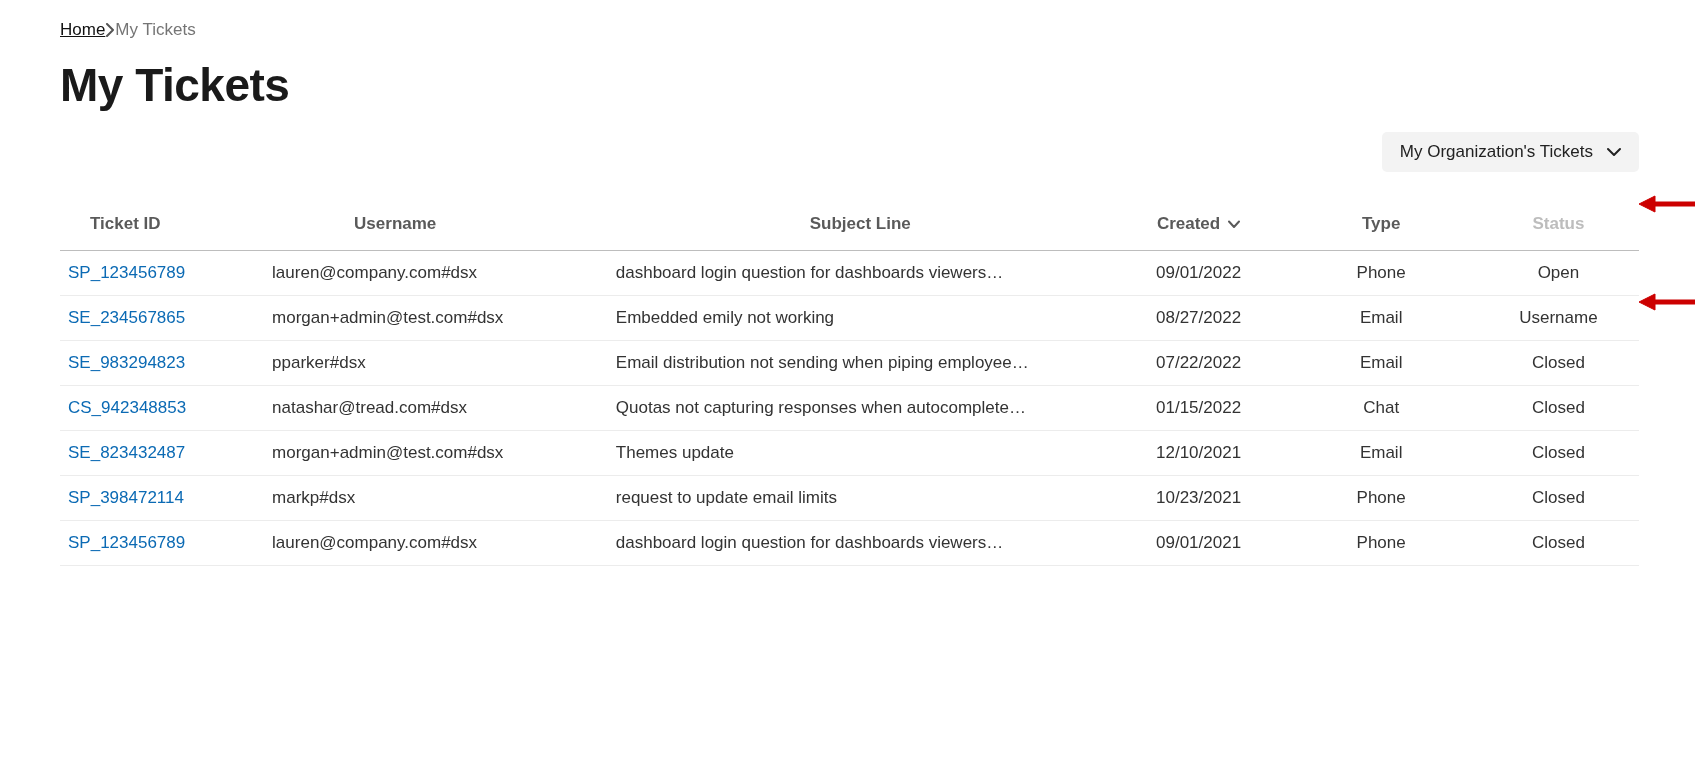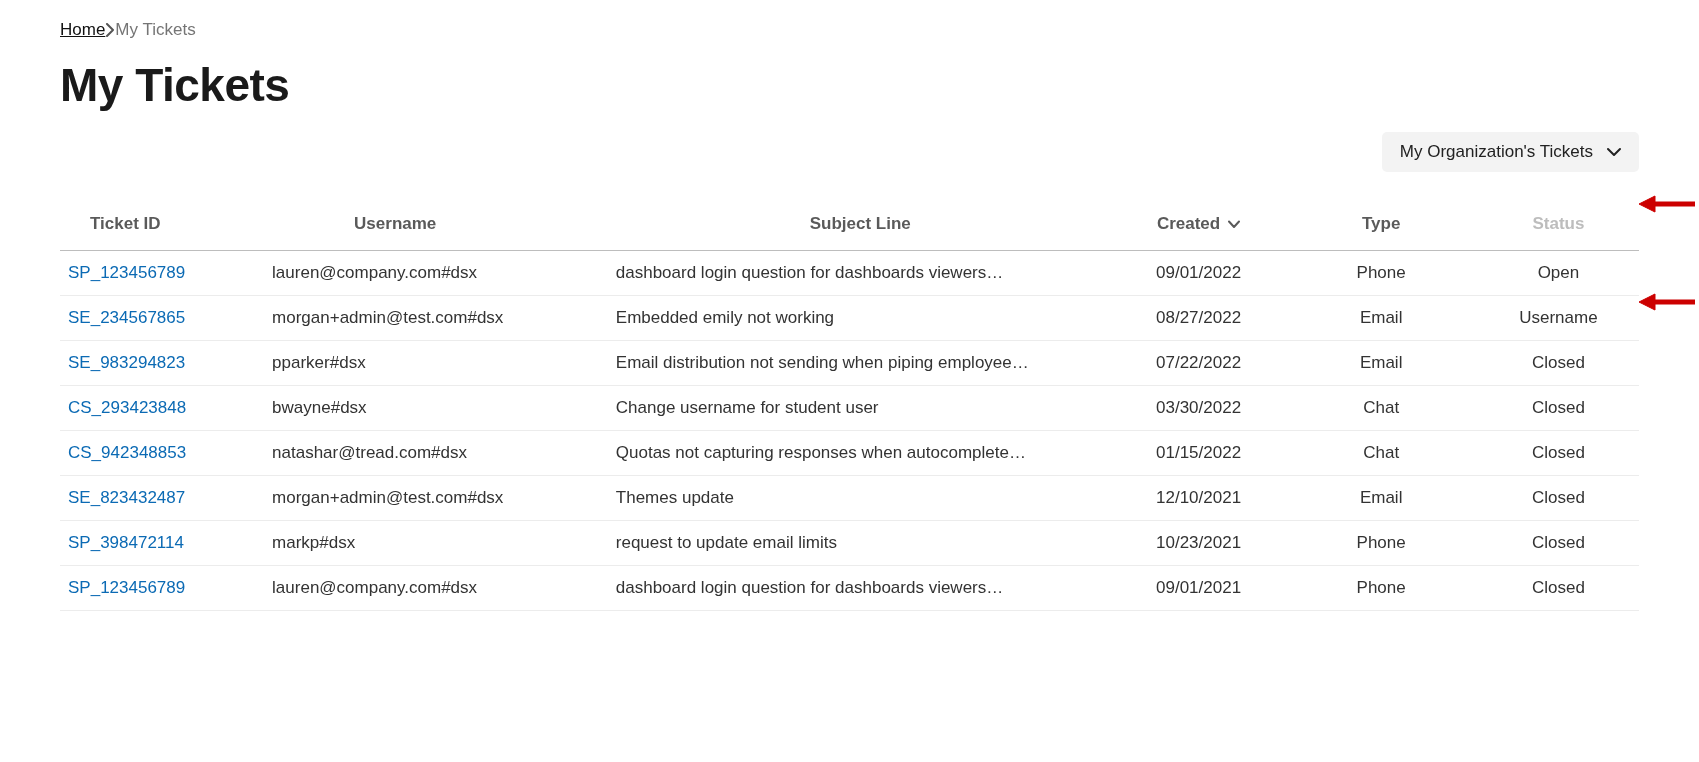--- a/index.html
+++ b/index.html
@@ -205,28 +205,20 @@
         </tr>
         <tr>
           <td class="col-ticket"><a href="#">SE_983294823</a></td>
           <td class="col-user">pparker#dsx</td>
           <td class="col-subj">Email distribution not sending when piping employee…</td>
           <td class="col-created">07/22/2022</td>
           <td class="col-type">Email</td>
           <td class="col-status status-Closed">Closed</td>
         </tr>
         <tr>
-          <td class="col-ticket"><a href="#">CS_293423848</a></td>
-          <td class="col-user">bwayne#dsx</td>
-          <td class="col-subj">Change username for student user</td>
-          <td class="col-created">03/30/2022</td>
-          <td class="col-type">Chat</td>
-          <td class="col-status status-Closed">Closed</td>
-        </tr>
-        <tr>
           <td class="col-ticket"><a href="#">CS_942348853</a></td>
           <td class="col-user">natashar@tread.com#dsx</td>
           <td class="col-subj">Quotas not capturing responses when autocomplete…</td>
           <td class="col-created">01/15/2022</td>
           <td class="col-type">Chat</td>
           <td class="col-status status-Closed">Closed</td>
         </tr>
         <tr>
           <td class="col-ticket"><a href="#">SE_823432487</a></td>
           <td class="col-user">morgan+admin@test.com#dsx</td>

